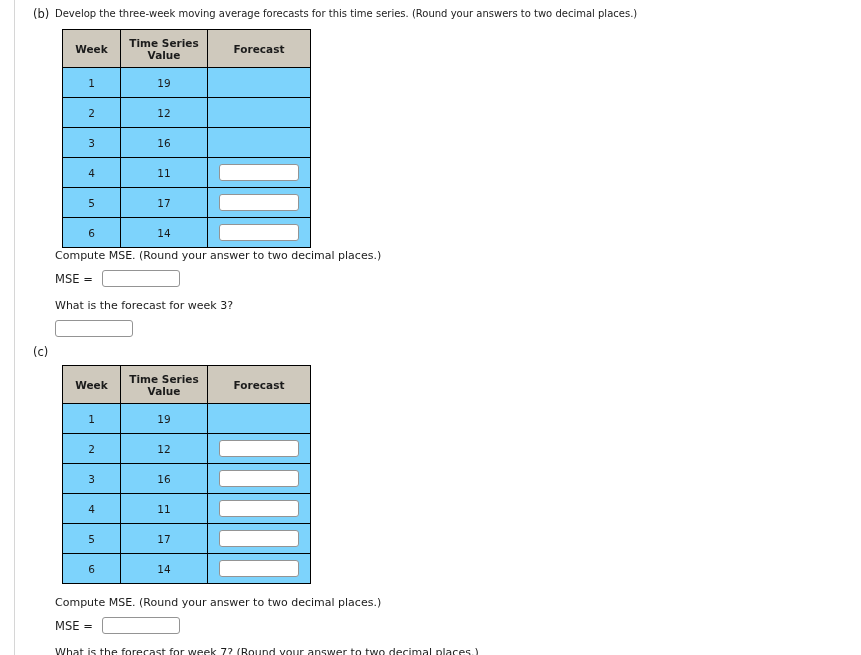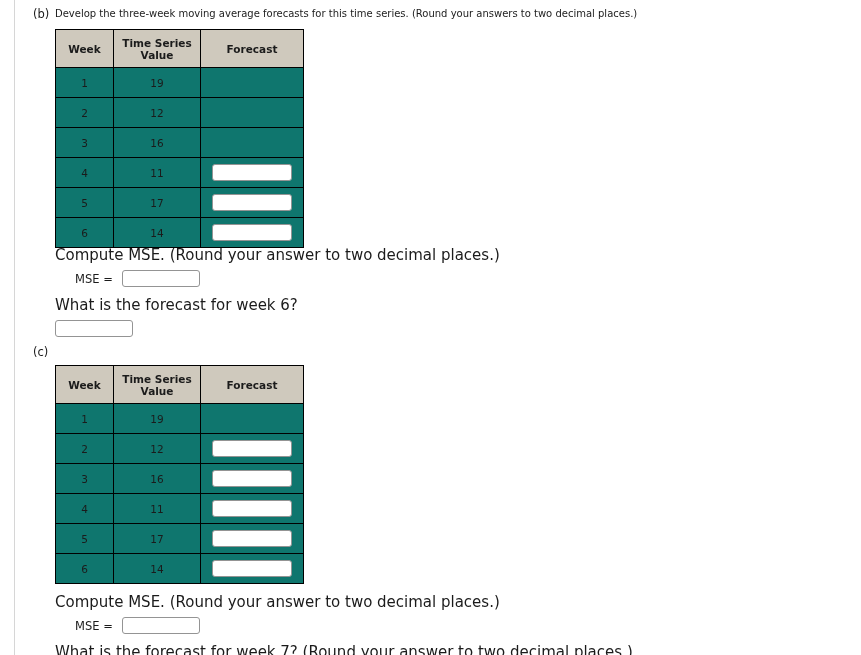--- a/index.html
+++ b/index.html
@@ -65,23 +65,23 @@
     white-space: nowrap;
   }
   .prompt-text .alpha {
     font-family: "DejaVu Serif", "Liberation Serif", serif;
     font-style: italic;
   }
 
   
   .fc-table {
     position: absolute;
-    left: 55px;
+    left: 62px;
     border-collapse: collapse;
-    background: #0f766e;
+    background: #7dd3fc;
     table-layout: fixed;
   }
   .fc-table.t-b { top: 23px; }
   .fc-table.t-c { top: 21px; }
 
   .fc-table th,
   .fc-table td {
     border: 1px solid #000000;
     text-align: center;
     vertical-align: middle;
@@ -123,30 +123,29 @@
   }
   .cell-input { width: 80px; }
 
   
   .followup {
     position: absolute;
     left: 55px;
     width: 700px;
   }
   .fu-line {
-    font-size: 15px;
+    font-size: 11px;
     line-height: 15px;
     color: #1b1b1b;
     white-space: nowrap;
   }
   .mse-row {
     display: block;
     white-space: nowrap;
     line-height: 20px;
-    margin-left: 20px;
   }
   .mse-label {
     font-size: 11.5px;
     color: #1b1b1b;
     display: inline-block;
     vertical-align: middle;
     margin-right: 4px;
   }
   .mse-input { width: 78px; }
   .wk7-input {
@@ -219,21 +218,21 @@
     </table>
 
     <div class="followup" style="top: 242px;">
       <div class="fu-line">Compute MSE. (Round your answer to two decimal places.)</div>
       <div class="gap-xs"></div>
       <div class="mse-row">
         <span class="mse-label">MSE =</span>
         <input class="txt-input mse-input" type="text" value="" style="">
       </div>
       <div class="gap-sm"></div>
-      <div class="fu-line">What is the forecast for week 6?</div>
+      <div class="fu-line">What is the forecast for week 3?</div>
       <div style="height:4px"></div>
       <input class="txt-input wk7-input" type="text" value="" style="">
     </div>
 
   </div>
 
   <div class="part part-c">
 
     <div class="prompt-row">
       <span class="part-label">(c)</span>

